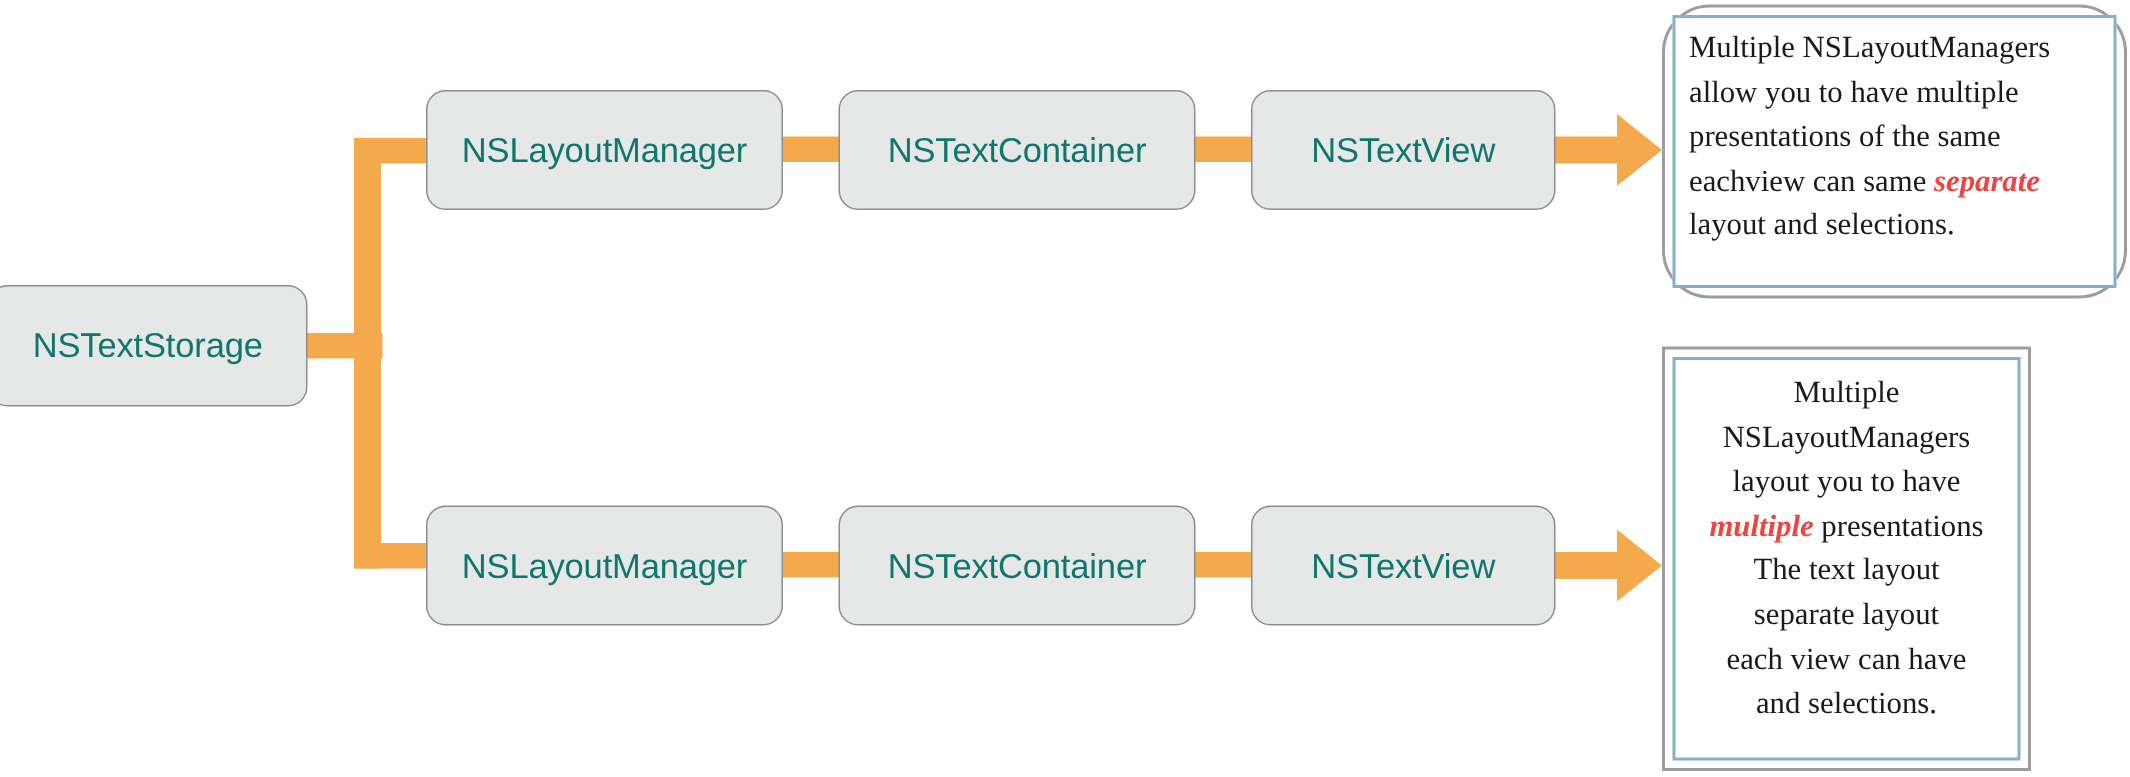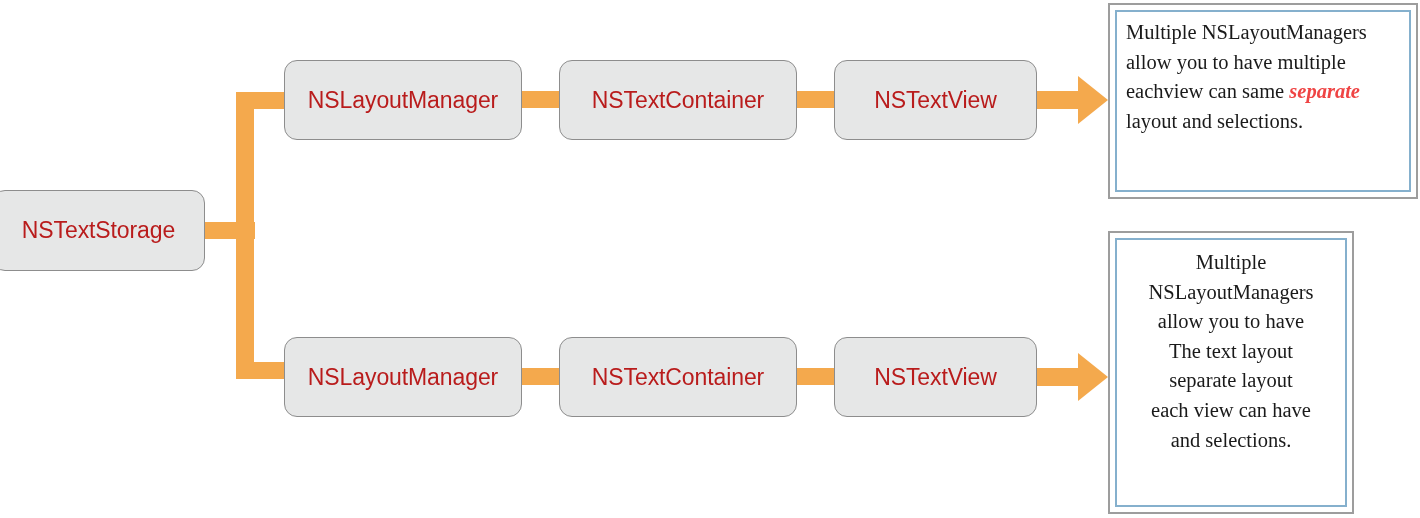--- a/index.html
+++ b/index.html
@@ -32,21 +32,21 @@
   
   .node {
     position: absolute;
     box-sizing: border-box;
     background: #e6e7e7;
     border: 1.6px solid #8d8d8d;
     border-radius: 13px;
     display: flex;
     align-items: center;
     justify-content: center;
-    color: #b91c1c;
+    color: #0f766e;
     font-family: "Liberation Sans", sans-serif;
     font-size: 23px;
     letter-spacing: -0.1px;
     white-space: nowrap;
   }
 
   
   .textbox {
     position: absolute;
     box-sizing: border-box;
@@ -107,34 +107,36 @@
   <div class="node" style="left:-8px; top:190px; width:213px; height:81px;">NSTextStorage</div>
 
   <div class="node" style="left:284px; top:60px; width:238px; height:80px;">NSLayoutManager</div>
   <div class="node" style="left:559px; top:60px; width:238px; height:80px;">NSTextContainer</div>
   <div class="node" style="left:834px; top:60px; width:203px; height:80px;">NSTextView</div>
 
   <div class="node" style="left:284px; top:337px; width:238px; height:80px;">NSLayoutManager</div>
   <div class="node" style="left:559px; top:337px; width:238px; height:80px;">NSTextContainer</div>
   <div class="node" style="left:834px; top:337px; width:203px; height:80px;">NSTextView</div>
 
-  <div class="textbox" style="left:1108px; top:3px; width:310px; height:196px;">
+  <div class="textbox" style="left:1108px; top:3px; width:310px; height:196px;border-radius:32px;">
     <div class="textbox-inner left">
         <div><span>Multiple NSLayoutManagers</span></div>
         <div><span>allow you to have multiple</span></div>
+        <div><span>presentations of the same</span></div>
         <div><span>eachview can same </span><em class="hl">separate</em></div>
         <div><span>layout and selections.</span></div>
       </div>
   </div>
 
   <div class="textbox" style="left:1108px; top:231px; width:246px; height:283px;">
     <div class="textbox-inner centered">
         <div><span>Multiple</span></div>
         <div><span>NSLayoutManagers</span></div>
-        <div><span>allow you to have</span></div>
+        <div><span>layout you to have</span></div>
+        <div><em class="hl">multiple</em><span> presentations</span></div>
         <div><span>The text layout</span></div>
         <div><span>separate layout</span></div>
         <div><span>each view can have</span></div>
         <div><span>and selections.</span></div>
       </div>
   </div>
 
 </div>
 
 </body></html>

